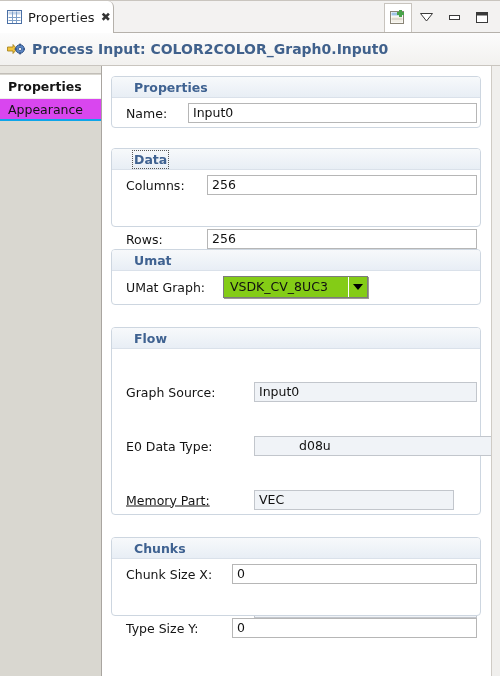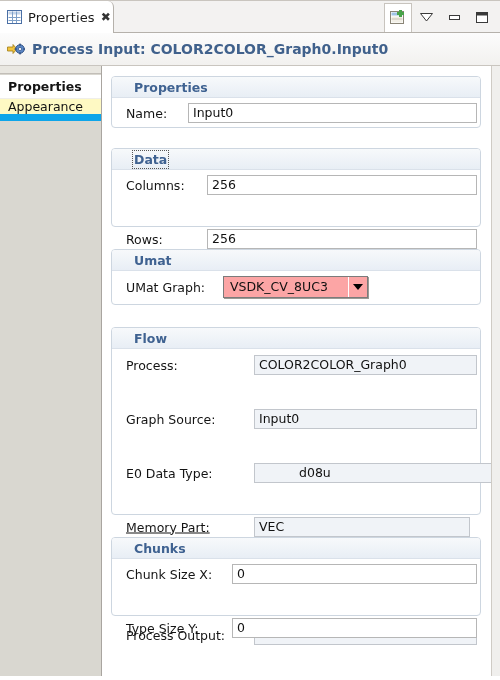--- a/index.html
+++ b/index.html
@@ -102,23 +102,23 @@
     width: 101px; height: 23px;
     display: flex; align-items: center;
     padding-left: 8px;
     font-size: 12.5px; color: #141414;
   }
   .side-item.selected {
     background: #ffffff;
     font-weight: bold;
   }
   .side-item.unselected {
-    background: #fef9c3;
+    background: #d946ef;
     border-top: 1px solid #efeeea;
-    border-bottom: 7px solid #0ea5e9;
+    border-bottom: 2px solid #0ea5e9;
   }
 
   
   .pane {
     position: absolute; left: 103px; top: 0;
     width: 397px; height: 610px;
     background: #ffffff;
     overflow: hidden;
   }
   .scrollbar-track {
@@ -183,21 +183,21 @@
   .field.readonly {
     background: #f0f3f7;
     border-color: #c2c6cc;
   }
 
   
   .combo {
     position: absolute; top: 50%; transform: translateY(-50%);
     height: 22px;
     border: 1px solid #7b7b7b;
-    background: #fca5a5;
+    background: #84cc16;
     display: flex; align-items: center;
     box-shadow: 1px 1px 0 #9d9a94;
   }
   .combo-text {
     font-size: 12.5px; color: #111; padding: 0 8px 0 6px;
     white-space: nowrap;
   }
   .combo-btn {
     margin-left: auto;
     width: 19px; height: 20px;
@@ -336,35 +336,31 @@
           </div>
         </div>
       </div>
 
       <div class="section" style="top:261px; height:188px;">
         <div class="section-head">
           <span class="twisty"></span>
           <span class="section-title">Flow</span>
         </div>
         <div class="section-body" style="height:165px;">
-          <div class="row" style="top:2px;">
-            <span class="row-label" style="left:14px;">Process:</span>
-            <div class="field readonly" style="left:142px; width:223px;">COLOR2COLOR_Graph0</div>
-          </div>
           <div class="row" style="top:29px;">
             <span class="row-label" style="left:14px;">Graph Source:</span>
             <div class="field readonly" style="left:142px; width:223px;">Input0</div>
           </div>
           <div class="row" style="top:56px;">
             <span class="row-label" style="left:14px;">E0 Data Type:</span>
             <div class="field readonly" style="left:142px; width:265px;padding-left:44px;">d08u</div>
           </div>
           <div class="row" style="top:83px;">
             <span class="row-label" style="left:14px;text-decoration:underline;">Memory Part:</span>
-            <div class="field readonly" style="left:142px; width:216px;">VEC</div>
+            <div class="field readonly" style="left:142px; width:200px;">VEC</div>
           </div>
           <div class="row" style="top:110px;">
             <span class="row-label" style="left:14px;">Program Inlet:</span>
             <div class="field readonly" style="left:142px; width:223px;">ImageInlet0</div>
           </div>
           <div class="row" style="top:137px;">
             <span class="row-label" style="left:14px;">Process Output:</span>
             <div class="field readonly" style="left:142px; width:223px;"></div>
           </div>
         </div>

